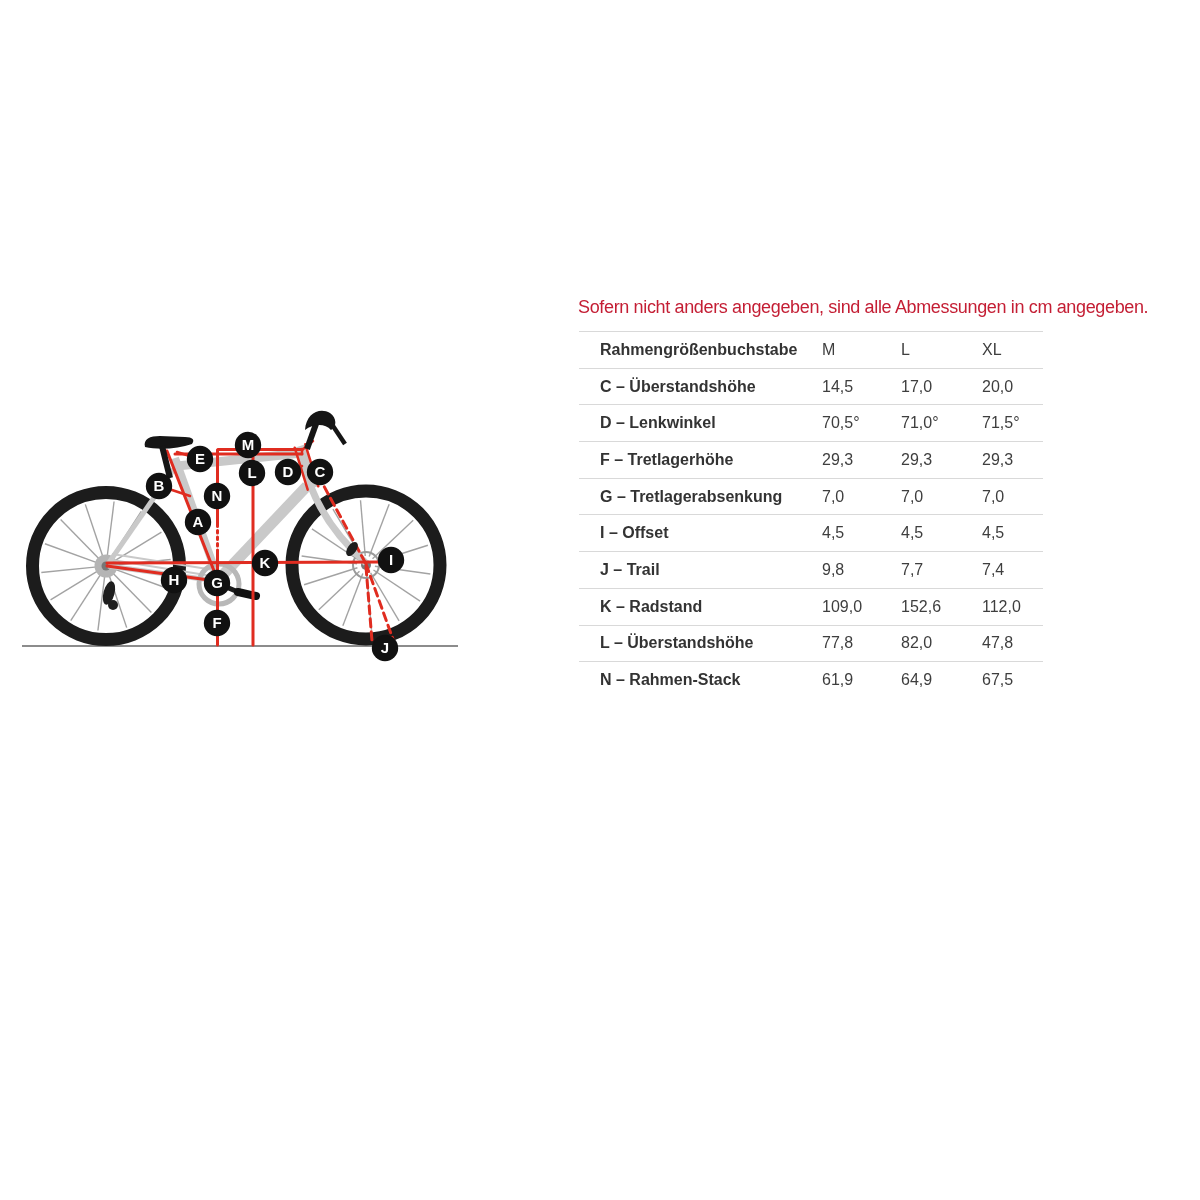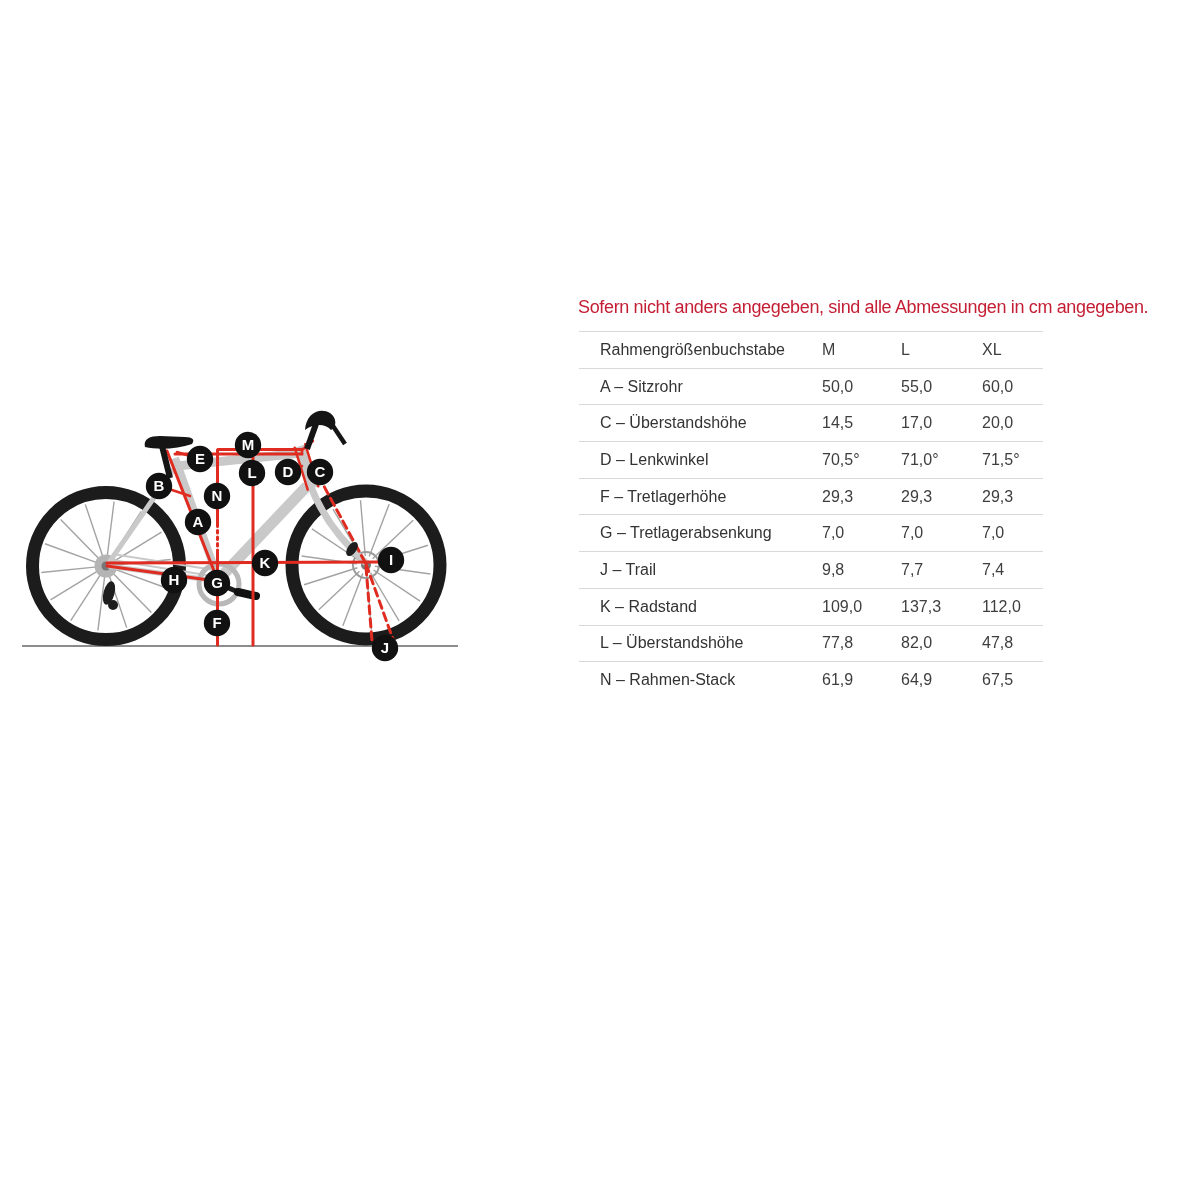--- a/index.html
+++ b/index.html
@@ -23,21 +23,21 @@
     font-size:16px;color:#3e3e3e;
     border-top:1px solid #d9d9d9;
   }
   table.geo tr{border-bottom:1px solid #d9d9d9;}
   table.geo tbody tr:last-child{border-bottom:none;}
   table.geo th,table.geo td{
     height:35.7px;padding:0;text-align:left;vertical-align:middle;
     font-weight:400;white-space:nowrap;overflow:hidden;
   }
   table.geo th.lbl,table.geo tbody th{
-    font-weight:400;color:#333;padding-left:21px;
+    font-weight:700;color:#333;padding-left:21px;
   }
   col.c-label{width:243px;} col.c-m{width:79px;} col.c-l{width:81px;} col.c-xl{width:61px;}
 </style>
 </head>
 <body>
 
 <div class="note">Sofern nicht anders angegeben, sind alle Abmessungen in cm angegeben.</div>
 
 <svg class="bike" viewBox="0 395 470 270">
 
@@ -208,26 +208,20 @@
   <thead>
     <tr>
       <th class="lbl">Rahmengrößenbuchstabe</th>
       <th>M</th>
       <th>L</th>
       <th>XL</th>
     </tr>
   </thead>
   <tbody id="geo-body">
       <tr>
-        <th>A – Sitzrohr</th>
-        <td>50,0</td>
-        <td>55,0</td>
-        <td>60,0</td>
-      </tr>
-      <tr>
         <th>C – Überstandshöhe</th>
         <td>14,5</td>
         <td>17,0</td>
         <td>20,0</td>
       </tr>
       <tr>
         <th>D – Lenkwinkel</th>
         <td>70,5°</td>
         <td>71,0°</td>
         <td>71,5°</td>
@@ -238,29 +232,35 @@
         <td>29,3</td>
         <td>29,3</td>
       </tr>
       <tr>
         <th>G – Tretlagerabsenkung</th>
         <td>7,0</td>
         <td>7,0</td>
         <td>7,0</td>
       </tr>
       <tr>
+        <th>I – Offset</th>
+        <td>4,5</td>
+        <td>4,5</td>
+        <td>4,5</td>
+      </tr>
+      <tr>
         <th>J – Trail</th>
         <td>9,8</td>
         <td>7,7</td>
         <td>7,4</td>
       </tr>
       <tr>
         <th>K – Radstand</th>
         <td>109,0</td>
-        <td>137,3</td>
+        <td>152,6</td>
         <td>112,0</td>
       </tr>
       <tr>
         <th>L – Überstandshöhe</th>
         <td>77,8</td>
         <td>82,0</td>
         <td>47,8</td>
       </tr>
       <tr>
         <th>N – Rahmen-Stack</th>

